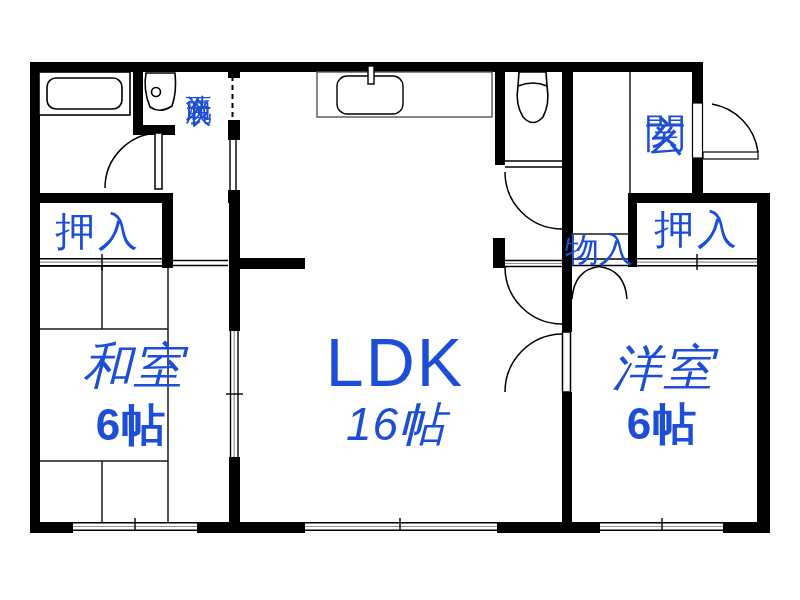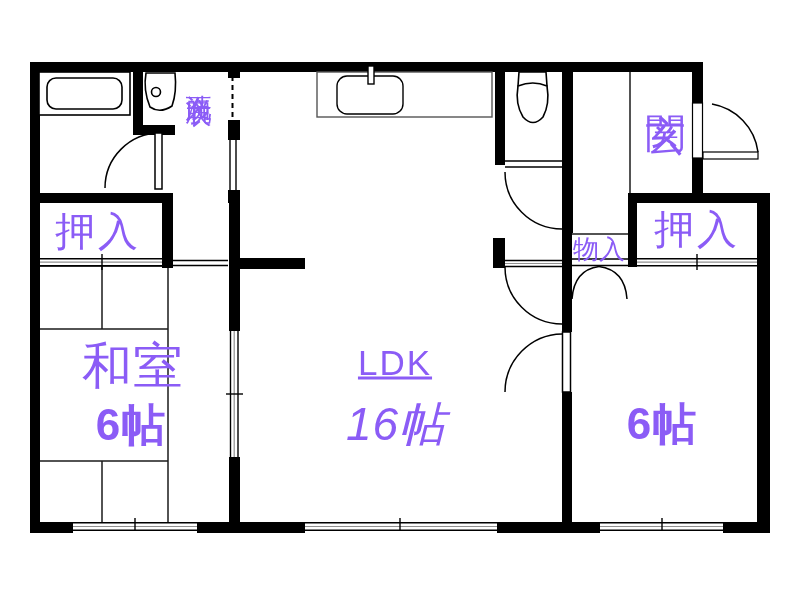--- a/index.html
+++ b/index.html
@@ -6,38 +6,38 @@
   #plan{
     position:relative;
     width:800px;height:600px;
     background:#fff;
     font-family:"Liberation Sans","DejaVu Sans",sans-serif;
     overflow:hidden;
   }
   #plan svg{position:absolute;left:0;top:0;}
   .label{
     position:absolute;
-    color:#8b5cf6;
+    color:#1d4ed8;
     white-space:nowrap;
     transform:translate(-50%,-50%);
     line-height:1;
     letter-spacing:1px;
   }
   .label.vert{
     writing-mode:vertical-rl;
     text-orientation:upright;
     transform:translate(-50%,0);
     letter-spacing:2px;
   }
-  .room-name-big{font-size:50px;}
+  .room-name-big{font-size:50px;font-style:italic;}
   .room-size-big{font-size:44px;font-weight:bold;}
-  .ldk-name{font-size:35px;letter-spacing:2px;text-decoration:underline;}
+  .ldk-name{font-size:68px;letter-spacing:2px;}
   .ldk-size{font-size:46px;font-style:italic;}
   .closet{font-size:40px;letter-spacing:3px;}
-  .small-closet{font-size:26px;letter-spacing:0;}
+  .small-closet{font-size:34px;letter-spacing:0;}
   .genkan{font-size:40px;}
   .senmen{font-size:26px;}
 </style>
 </head>
 <body>
 
 <div id="plan">
 
   <svg width="800" height="600" viewBox="0 0 800 600">
 
@@ -219,20 +219,21 @@
       </g>
     </g>
   </svg>
 
   <div class="label ldk-name" style="left:395px;top:362px;">LDK</div>
   <div class="label ldk-size" style="left:396px;top:424px;">16帖</div>
 
   <div class="label room-name-big" style="left:133px;top:366px;">和室</div>
   <div class="label room-size-big" style="left:131px;top:425px;">6帖</div>
 
+  <div class="label room-name-big" style="left:663px;top:368px;">洋室</div>
   <div class="label room-size-big" style="left:662px;top:424px;">6帖</div>
 
   <div class="label vert genkan" style="left:666px;top:82px;">玄関</div>
   <div class="label vert senmen" style="left:199px;top:74px;">洗面脱衣</div>
 
   <div class="label closet" style="left:98px;top:231px;">押入</div>
   <div class="label closet" style="left:697px;top:229px;">押入</div>
   <div class="label small-closet" style="left:599px;top:249px;">物入</div>
 
 </div>

